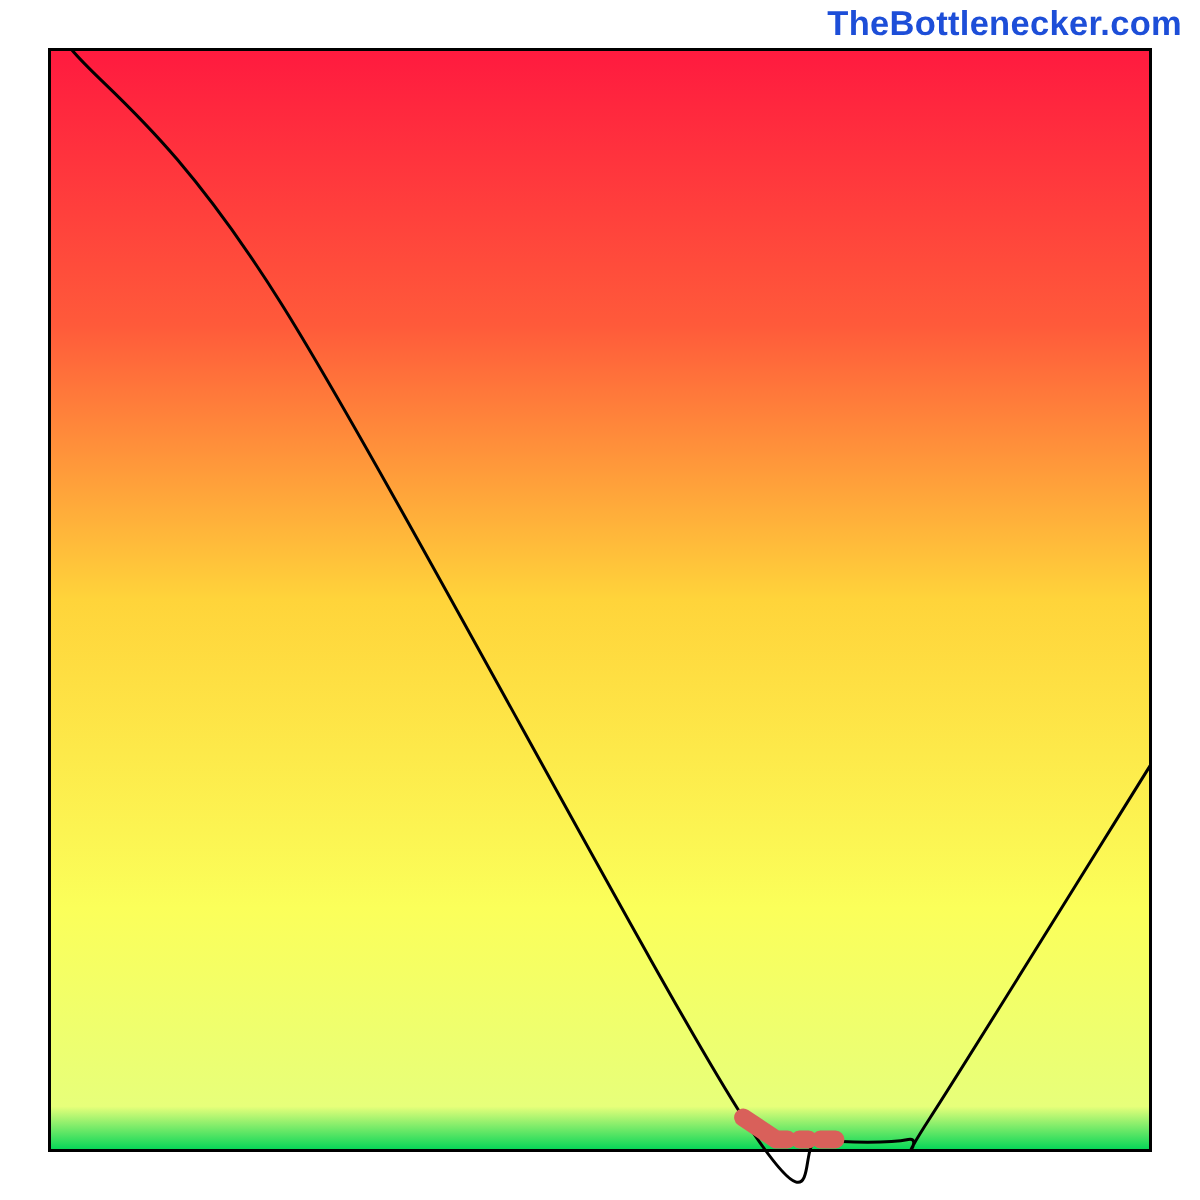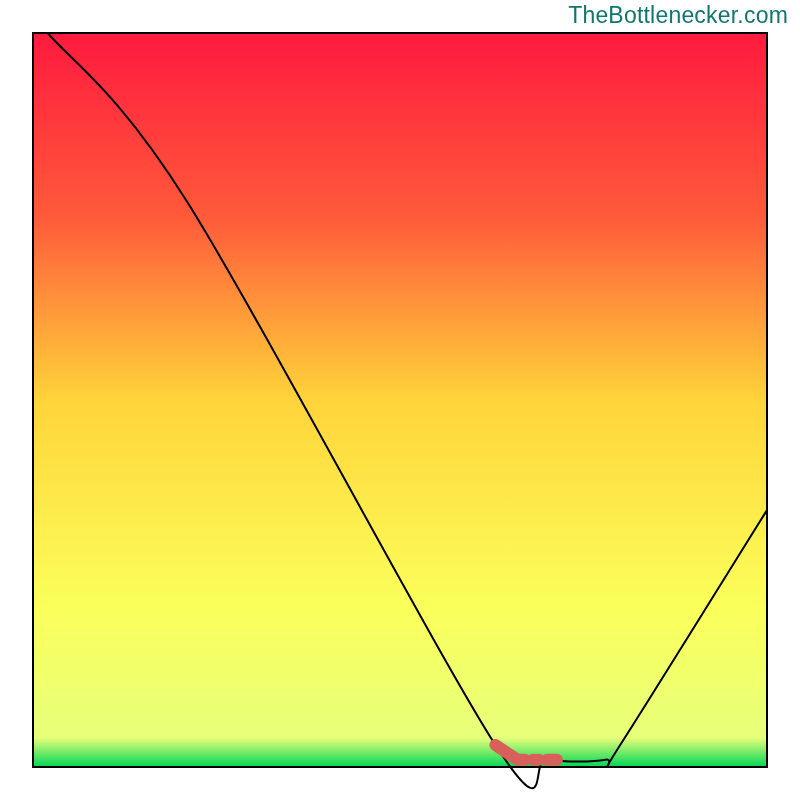--- a/index.html
+++ b/index.html
@@ -12,23 +12,23 @@
   }
   .wrap {
     position: relative;
     width: 800px;
     height: 800px;
   }
   .watermark {
     position: absolute;
     top: 2px;
     right: 12px;
-    color: #0f766e;
+    color: #1d4ed8;
     font-size: 23px;
-    font-weight: 400;
+    font-weight: 700;
     letter-spacing: 0.2px;
   }
   svg {
     position: absolute;
     left: 0;
     top: 0;
   }
 </style>
 </head>
 <body>

